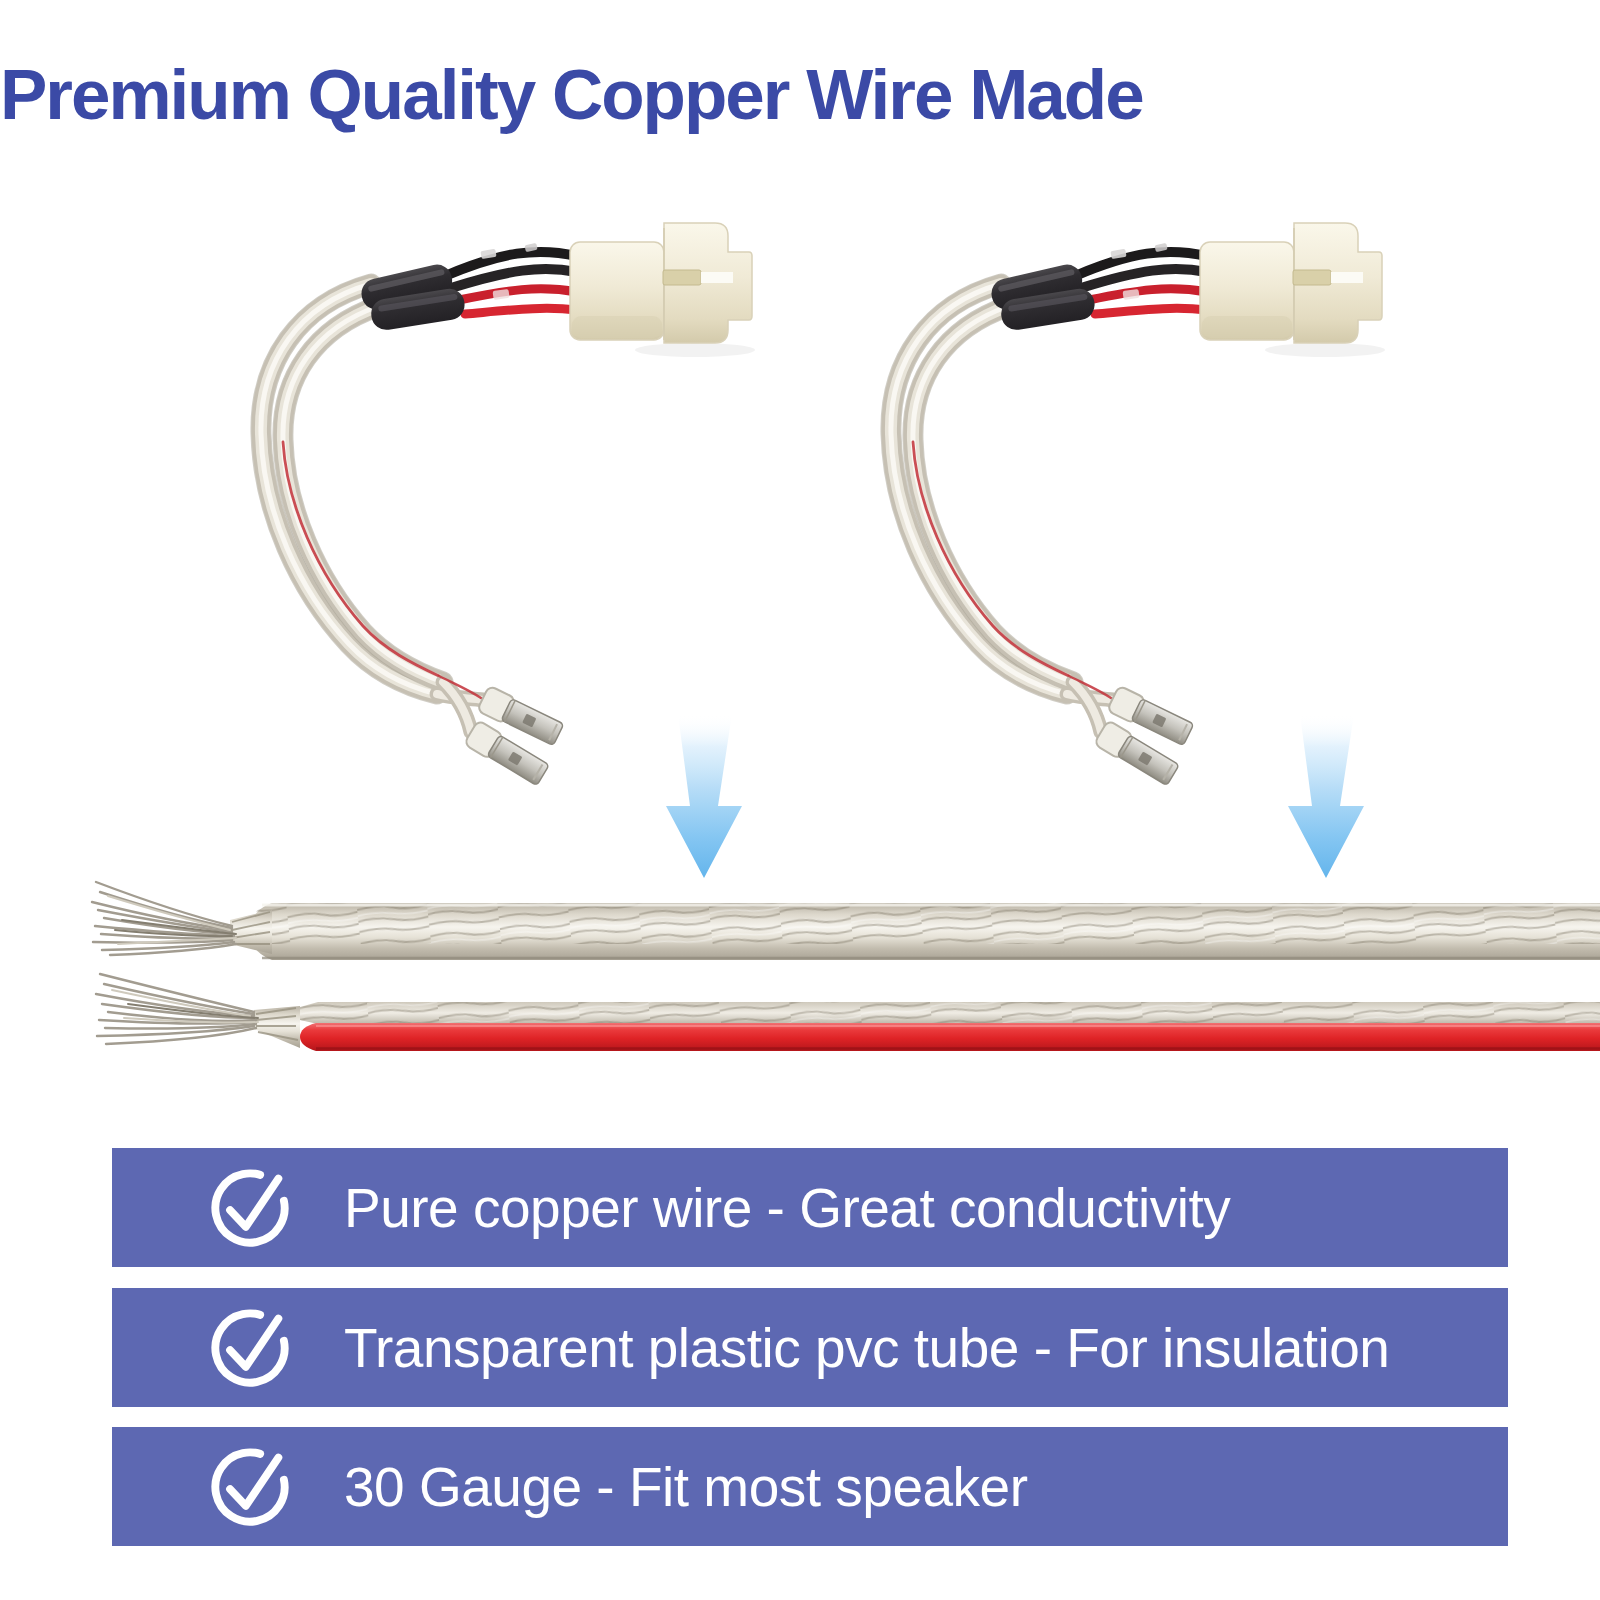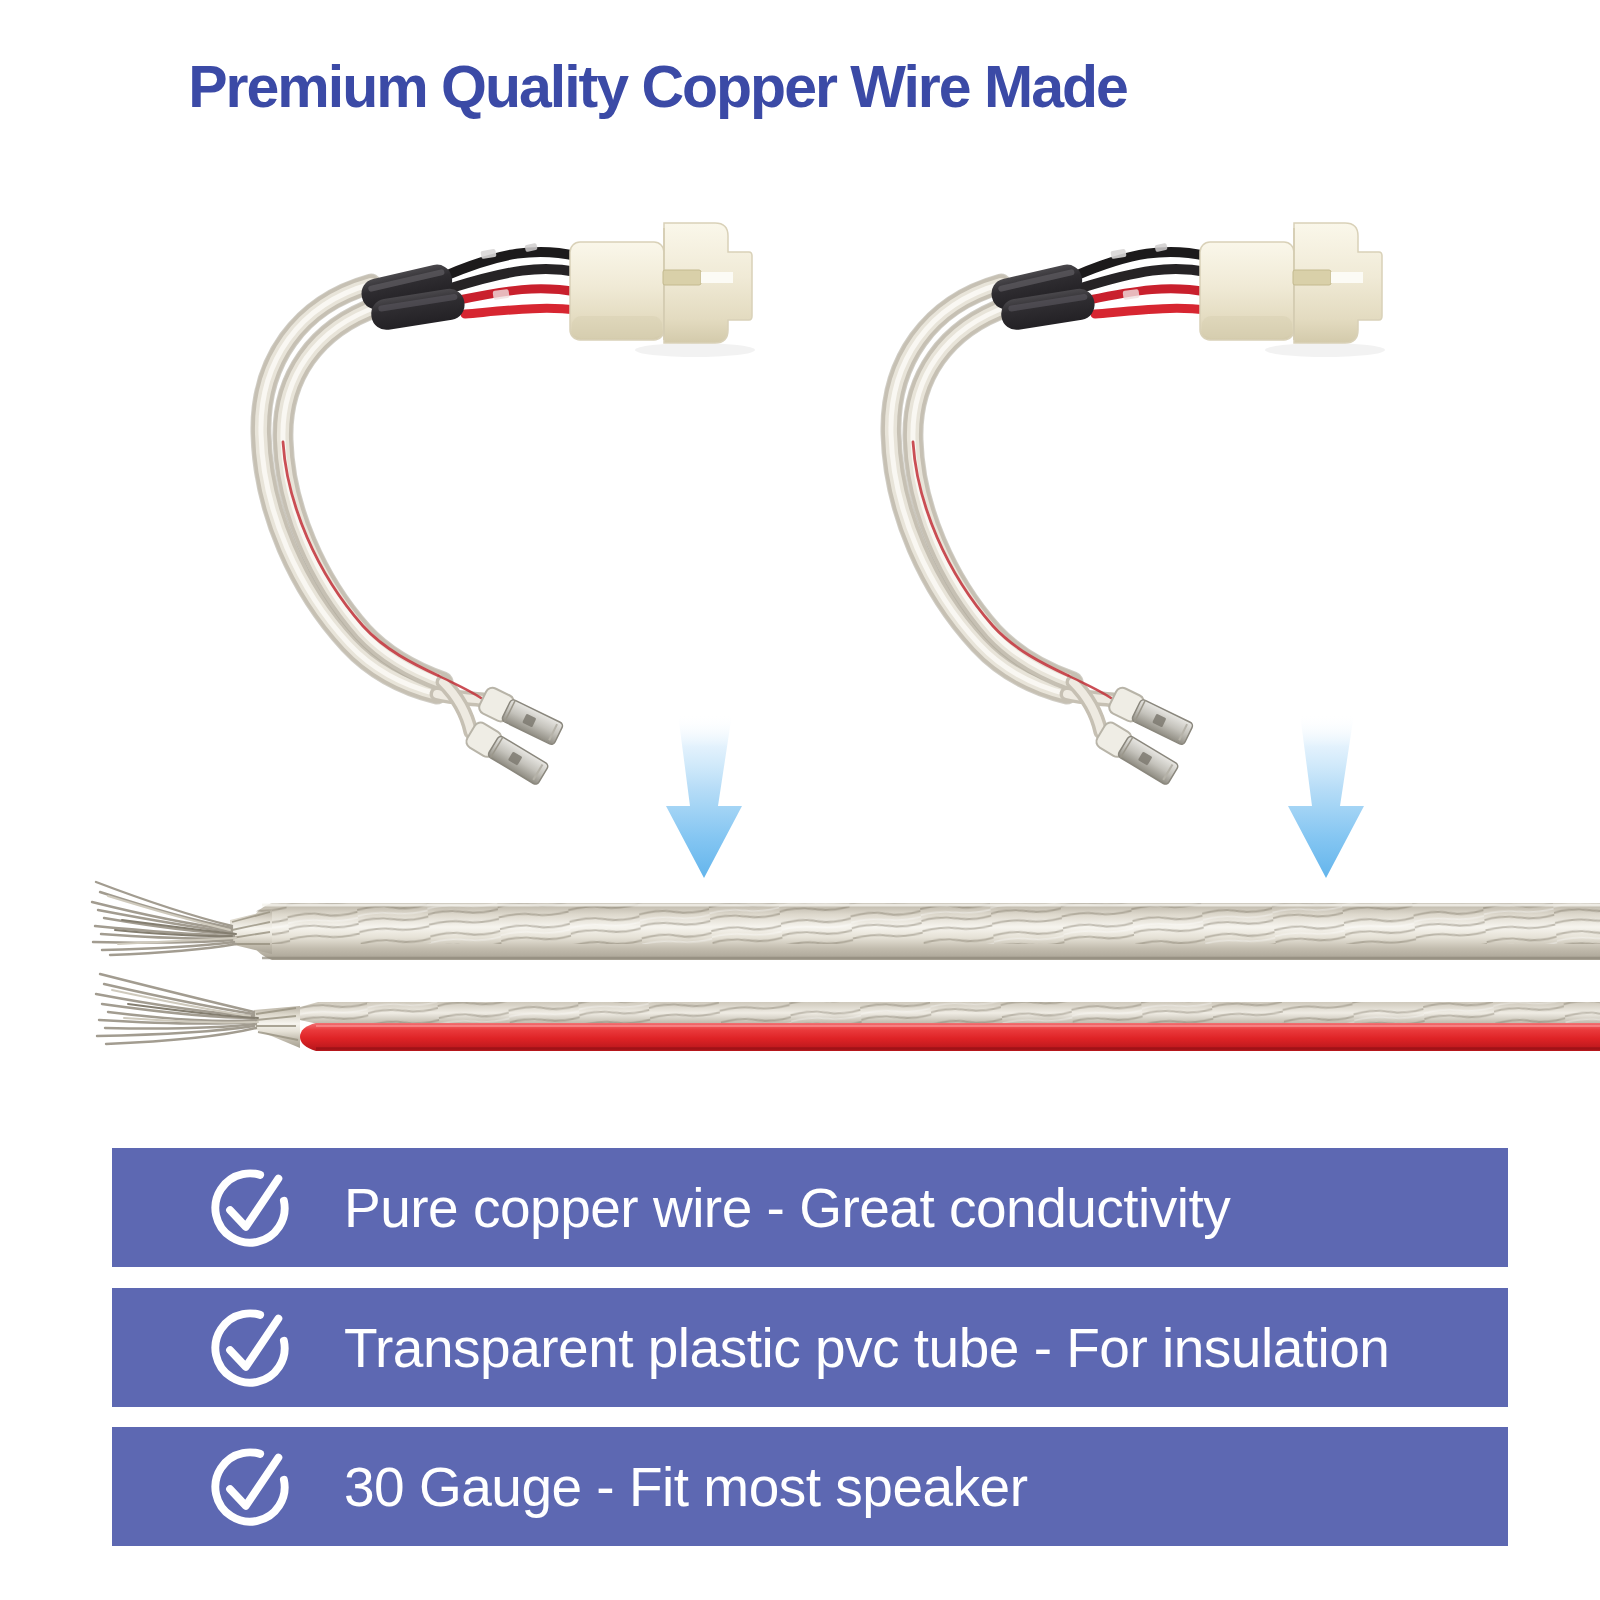--- a/index.html
+++ b/index.html
@@ -1,21 +1,21 @@
 <!DOCTYPE html>
 <html style="--title-color: #3b4aa6; --bar-bg: #5d68b2; --bar-text: #ffffff; --arrow-blue: #66b6ed; --wire-red: #e02728; --connector-cream: #f0ead6;"><head>
 <meta charset="utf-8">
 <style>
   html,body{margin:0;padding:0;background:#ffffff;}
   body{width:1600px;height:1600px;font-family:"Liberation Sans",sans-serif;}
   .canvas{position:relative;width:1600px;height:1600px;background:#fff;overflow:hidden;}
 
   .title{
     position:absolute;top:52px;left:0;width:1315px;margin:0;
-    text-align:center;font-weight:bold;font-size:59px;letter-spacing:-2px;
+    font-weight:bold;font-size:71px;letter-spacing:-2px;
     color:var(--title-color,#3b4aa6);line-height:1.2;white-space:nowrap;
   }
 
   .harness{position:absolute;width:560px;height:610px;}
   .harness.left{left:225px;top:192px;}
   .harness.right{left:855px;top:192px;}
 
   .arrow{position:absolute;top:712px;width:120px;height:170px;}
   .arrow.left{left:645px;}
   .arrow.right{left:1267px;}

